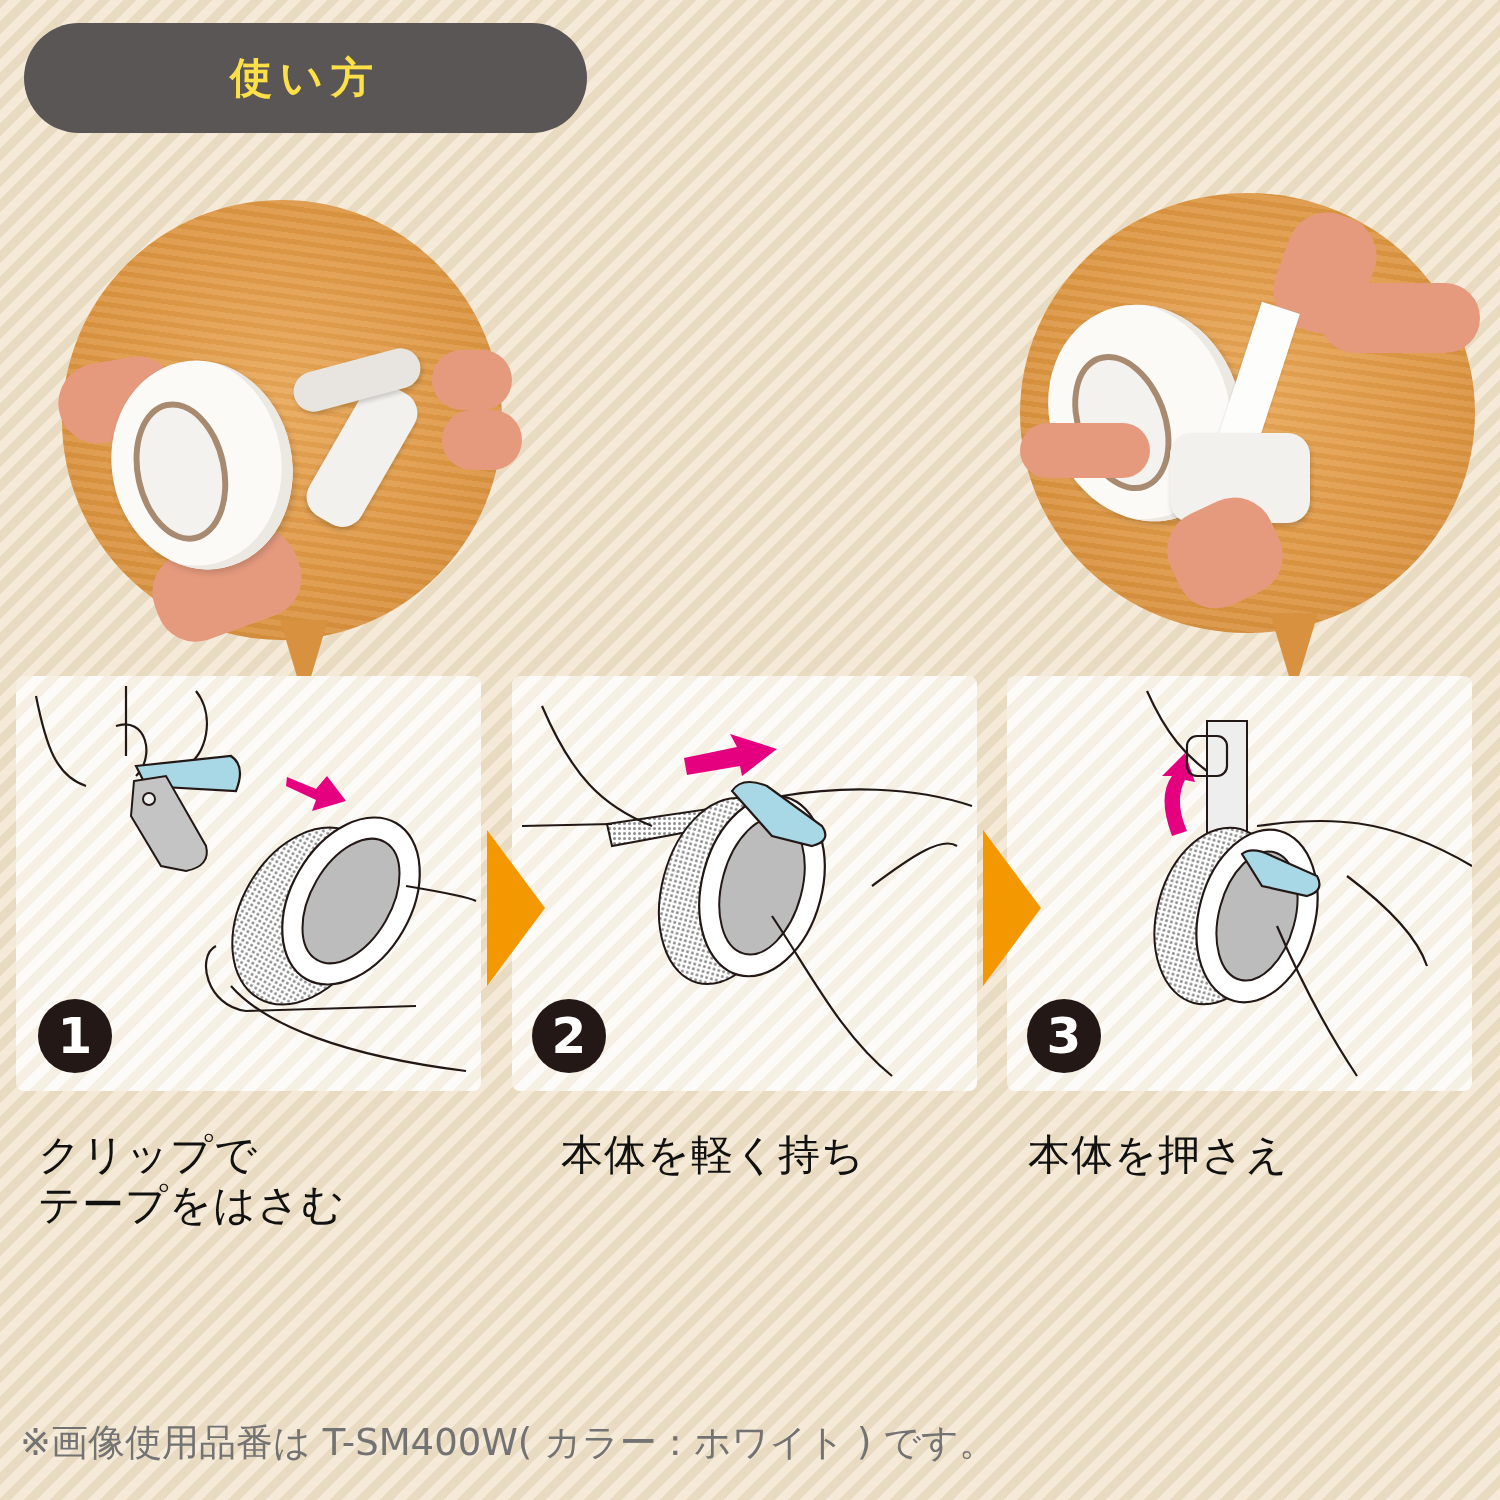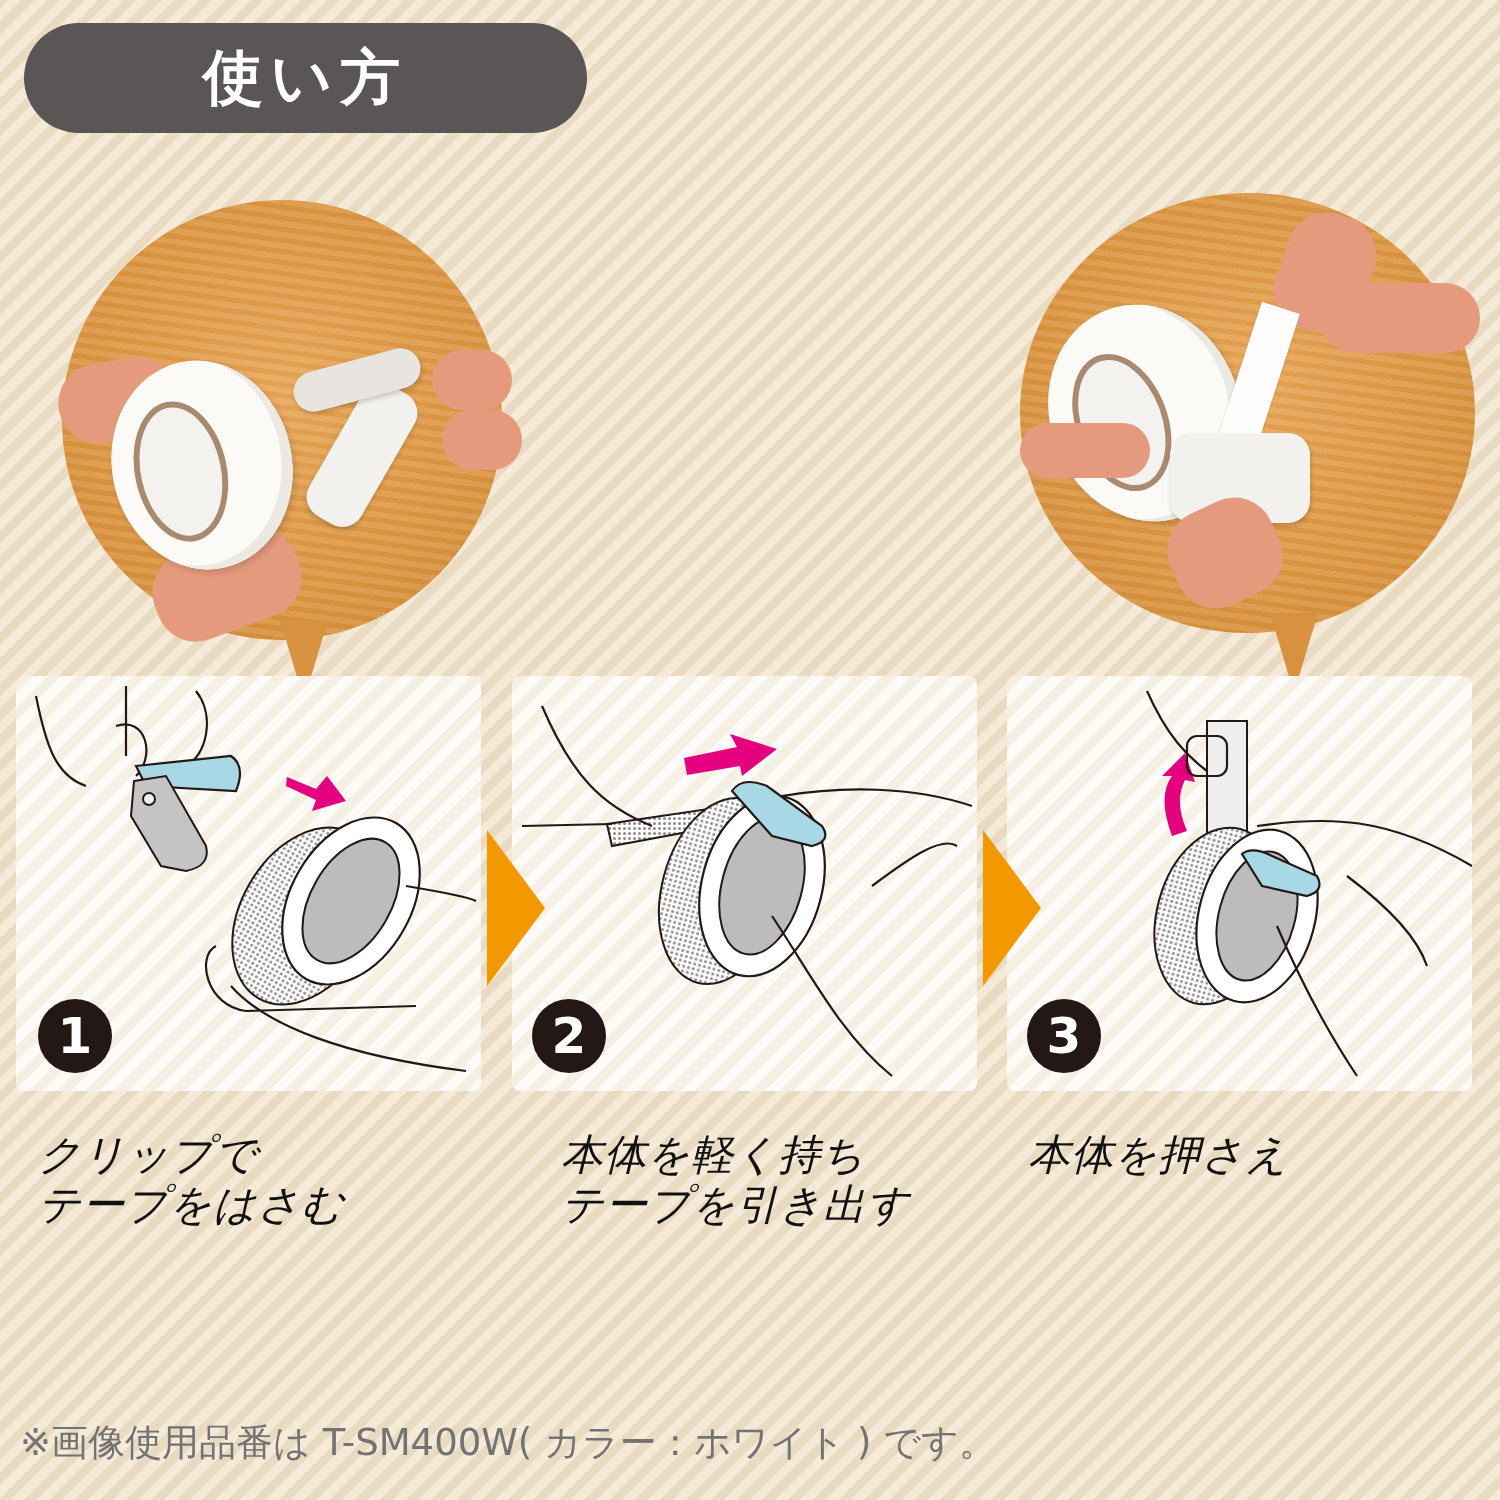--- a/index.html
+++ b/index.html
@@ -9,21 +9,21 @@
     background-color: #efe2cb;
     background-image: repeating-linear-gradient(-45deg,
       #f5ead8 0px, #f5ead8 9px, #e9dbc1 9px, #e9dbc1 18px);
   }
   .title-pill {
     position: absolute; left: 24px; top: 23px; width: 563px; height: 110px;
     background: #5a5655; border-radius: 55px;
     display: flex; align-items: center; justify-content: center;
   }
   .title-pill span {
-    color: #ffffff; font-size: 60px; font-weight: bold; letter-spacing: 8px;
+    color: #fde047; font-size: 42px; font-weight: bold; letter-spacing: 8px;
   }
 
   
   .bubble {
     position: absolute; border-radius: 50%;
     background:
       repeating-linear-gradient(8deg, rgba(255,255,255,0.08) 0 6px, rgba(150,90,20,0.07) 6px 11px),
       radial-gradient(circle at 50% 45%, #e9a85a 0%, #dc9643 60%, #cf8837 100%);
     overflow: visible;
   }
@@ -77,21 +77,21 @@
     border-top: 78px solid transparent; border-bottom: 78px solid transparent;
     border-left: 58px solid #f39800;
   }
   .next-arrow-1 { left: 487px; }
   .next-arrow-2 { left: 983px; }
 
   .illus { position: absolute; left: 0; top: 0; width: 100%; height: 100%; }
 
   .caption {
     position: absolute; top: 1130px; font-size: 42px; line-height: 50px;
-    color: #111; letter-spacing: 1px; font-style: italic;
+    color: #111; letter-spacing: 1px;
   }
   .caption div { white-space: nowrap; }
   .caption-1 { left: 38px; }
   .caption-2 { left: 561px; }
   .caption-3 { left: 1028px; }
 
   .footnote {
     position: absolute; left: 20px; top: 1418px; font-size: 37px; color: #737373; white-space: nowrap;
   }
 </style>
@@ -210,19 +210,18 @@
 
 <div class="next-arrow next-arrow-1"></div>
 <div class="next-arrow next-arrow-2"></div>
 
 <div class="caption caption-1">
   <div>クリップで</div>
   <div>テープをはさむ</div>
 </div>
 <div class="caption caption-2">
   <div>本体を軽く持ち</div>
-  <div>テープを引き出す</div>
 </div>
 <div class="caption caption-3">
   <div>本体を押さえ</div>
 </div>
 
 <div class="footnote">※画像使用品番は T-SM400W( カラー：ホワイト ) です。</div>
 
 </body></html>

